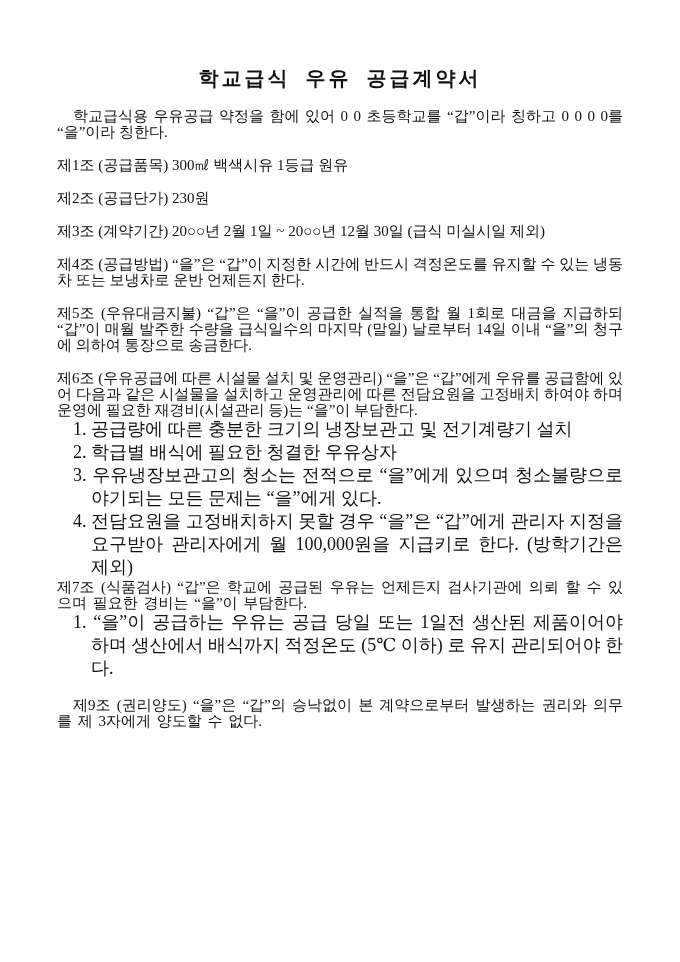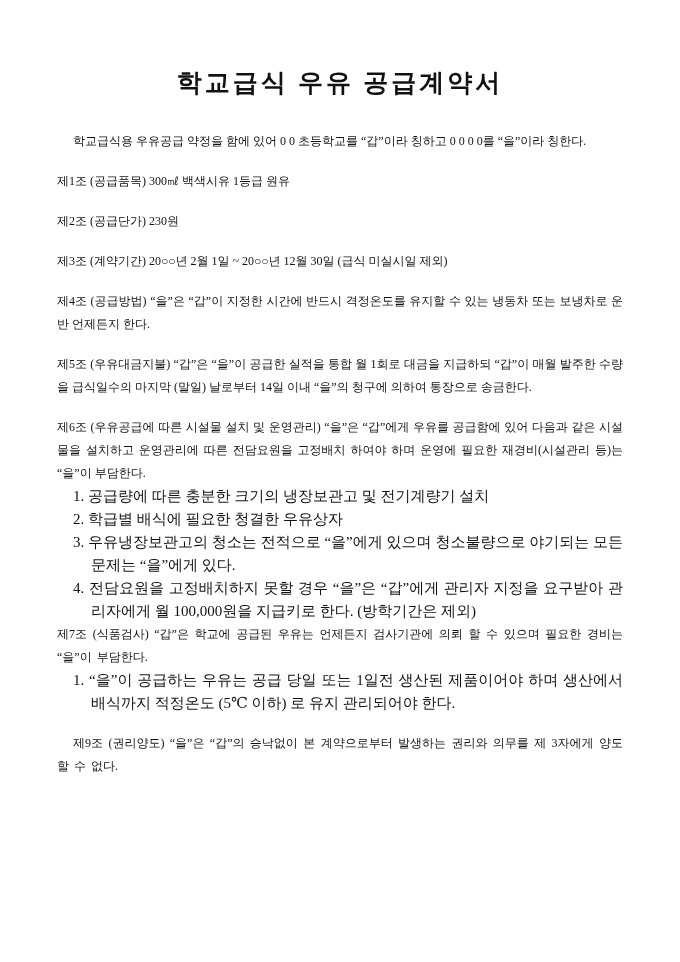--- a/index.html
+++ b/index.html
@@ -16,29 +16,30 @@
   }
   .page {
     box-sizing: border-box;
     width: 680px;
     height: 962px;
     padding: 68px 57px 40px 57px;
     background: #ffffff;
   }
   .doc-title {
     text-align: center;
-    font-size: 25px;
+    font-size: 20px;
     font-weight: bold;
     letter-spacing: 3px;
-    margin: 0 0 32px 0;
+    margin: 0 0 16px 0;
     line-height: 1.2;
+    font-family: Liberation Mono, monospace;
   }
   .para {
-    font-size: 12px;
-    line-height: 23px;
+    font-size: 15px;
+    line-height: 16px;
     text-align: justify;
     margin: 0;
   }
   .intro {
     text-indent: 16px;
     margin-bottom: 17px;
   }
   .article {
     margin-top: 17px;
   }
@@ -48,21 +49,21 @@
   .article.indent-first {
     text-indent: 16px;
   }
   .article.stretch {
     word-spacing: 2px;
   }
   .items {
     margin: 0 0 0 16px;
   }
   .item {
-    font-size: 15px;
+    font-size: 18px;
     line-height: 23px;
     text-align: justify;
     padding-left: 18px;
     text-indent: -18px;
     margin: 0;
   }
 </style>
 </head>
 <body>
 

